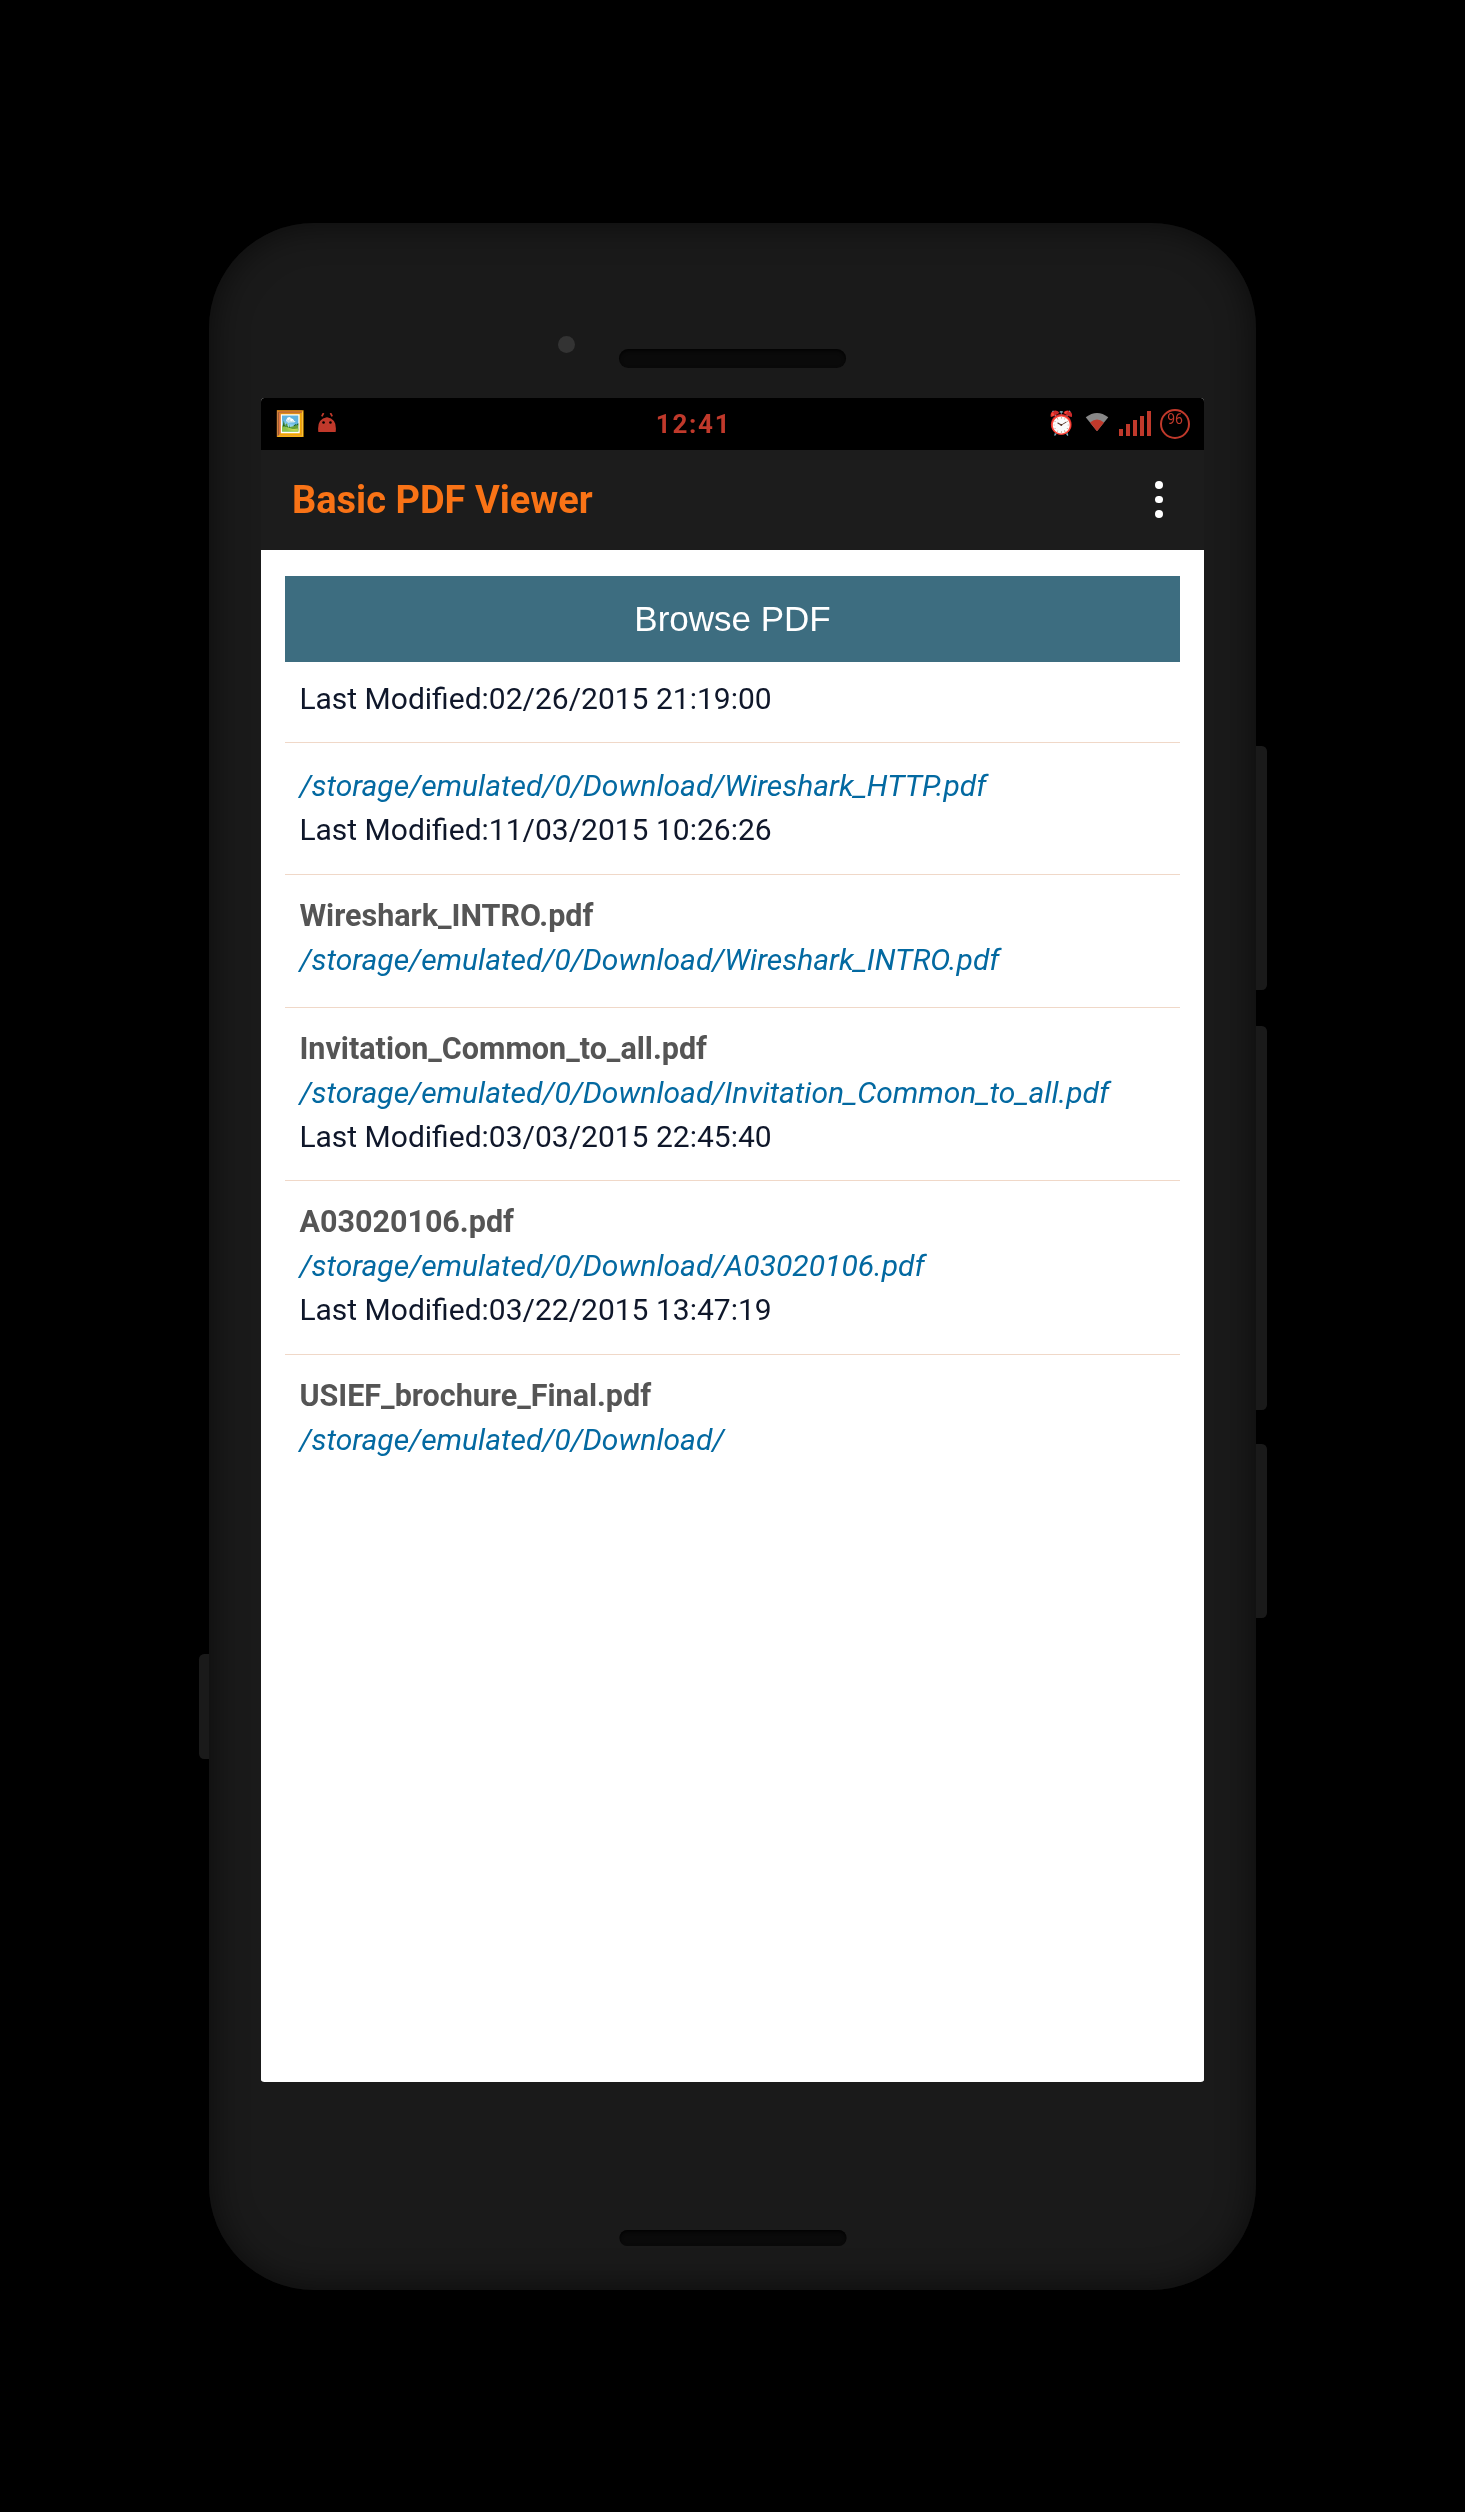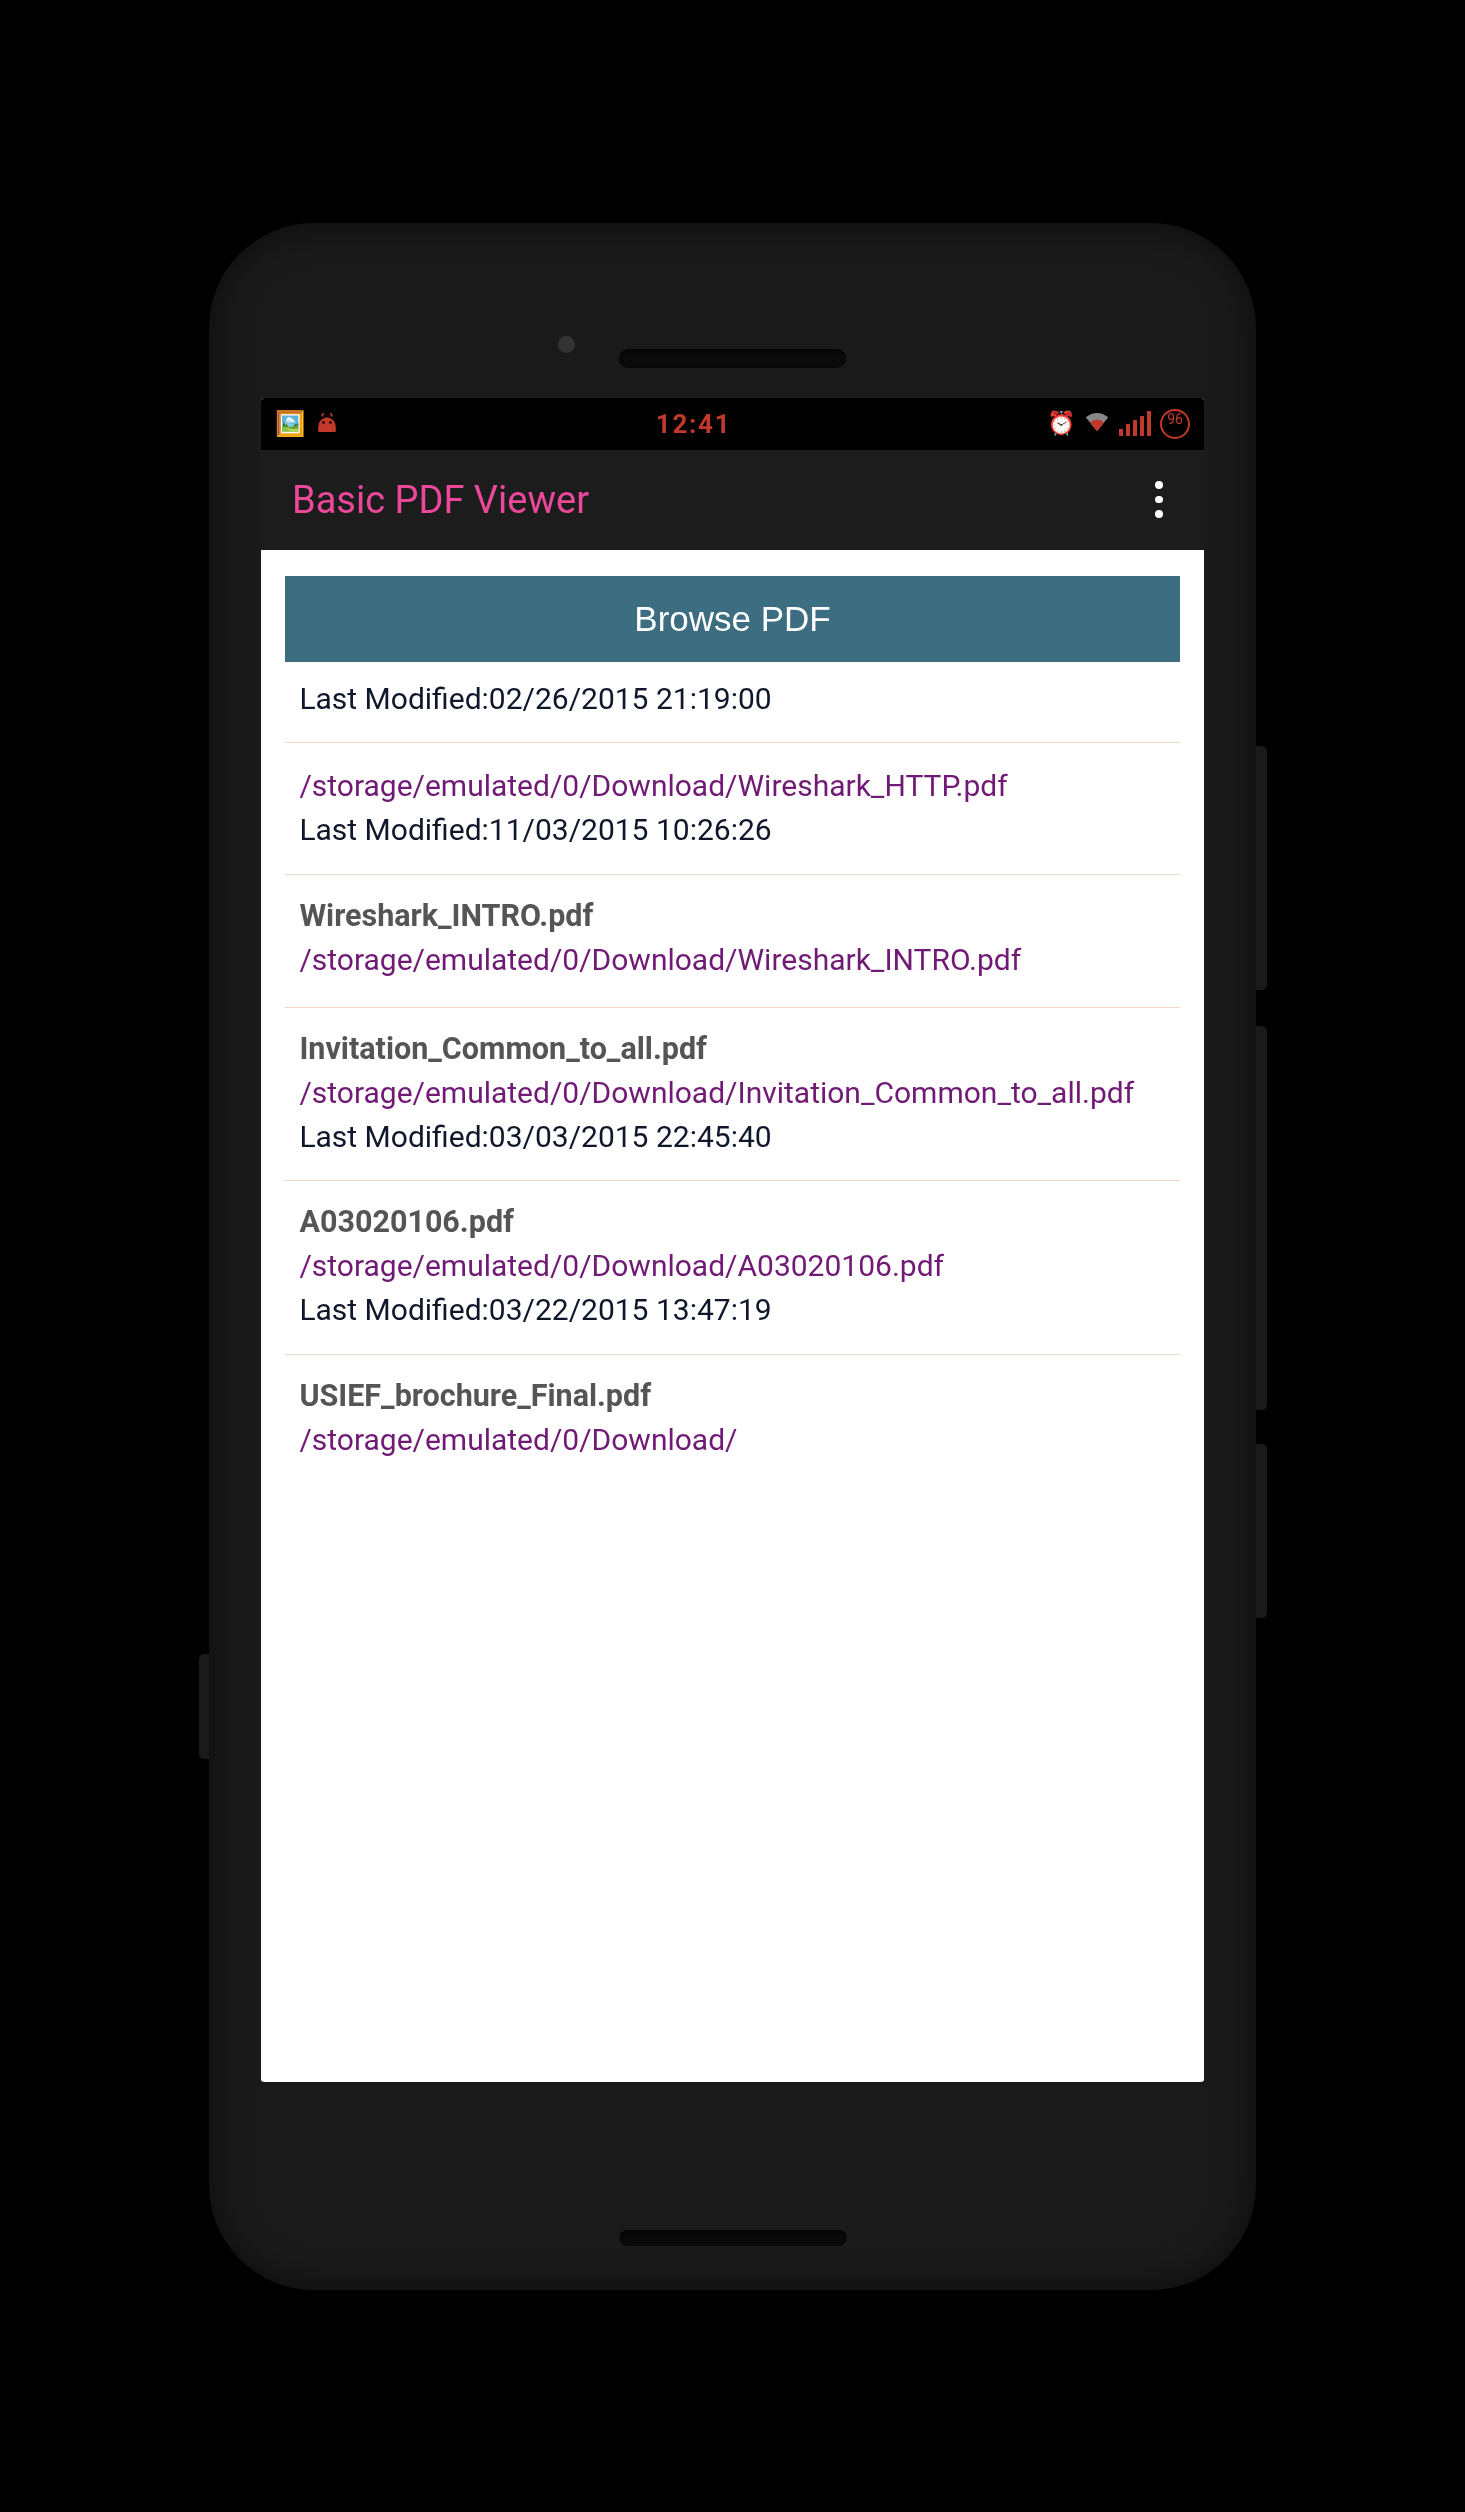--- a/index.html
+++ b/index.html
@@ -69,23 +69,23 @@
 .android-icon { color: #c0392b; font-size: 24.4px; }
 .app-bar {
   height: 100px;
   background: #1c1c1c;
   display: flex;
   align-items: center;
   padding: 0 31px;
   justify-content: space-between;
 }
 .app-title {
-  color: #ec4899;
+  color: #f97316;
   font-size: 38px;
-  font-weight: 400;
+  font-weight: 700;
 }
 .menu-dots {
   display: flex;
   flex-direction: column;
   gap: 7px;
   padding: 10.5px;
 }
 .menu-dots span {
   width: 7.9px;
   height: 7.9px;
@@ -120,24 +120,25 @@
 .file-item.first-partial {
   padding-top: 17.4px;
 }
 .file-title {
   color: #555;
   font-size: 30.5px;
   font-weight: 700;
   margin-bottom: 7px;
 }
 .file-path {
-  color: #701a75;
+  color: #0369a1;
   font-size: 30px;
   line-height: 1.35;
   margin-bottom: 3.5px;
+  font-style: italic;
 }
 .file-modified {
   color: #0f172a;
   font-size: 30px;
   line-height: 1.35;
 }
 .bottom-speaker {
   position: absolute;
   bottom: 44px;
   left: 50%;

